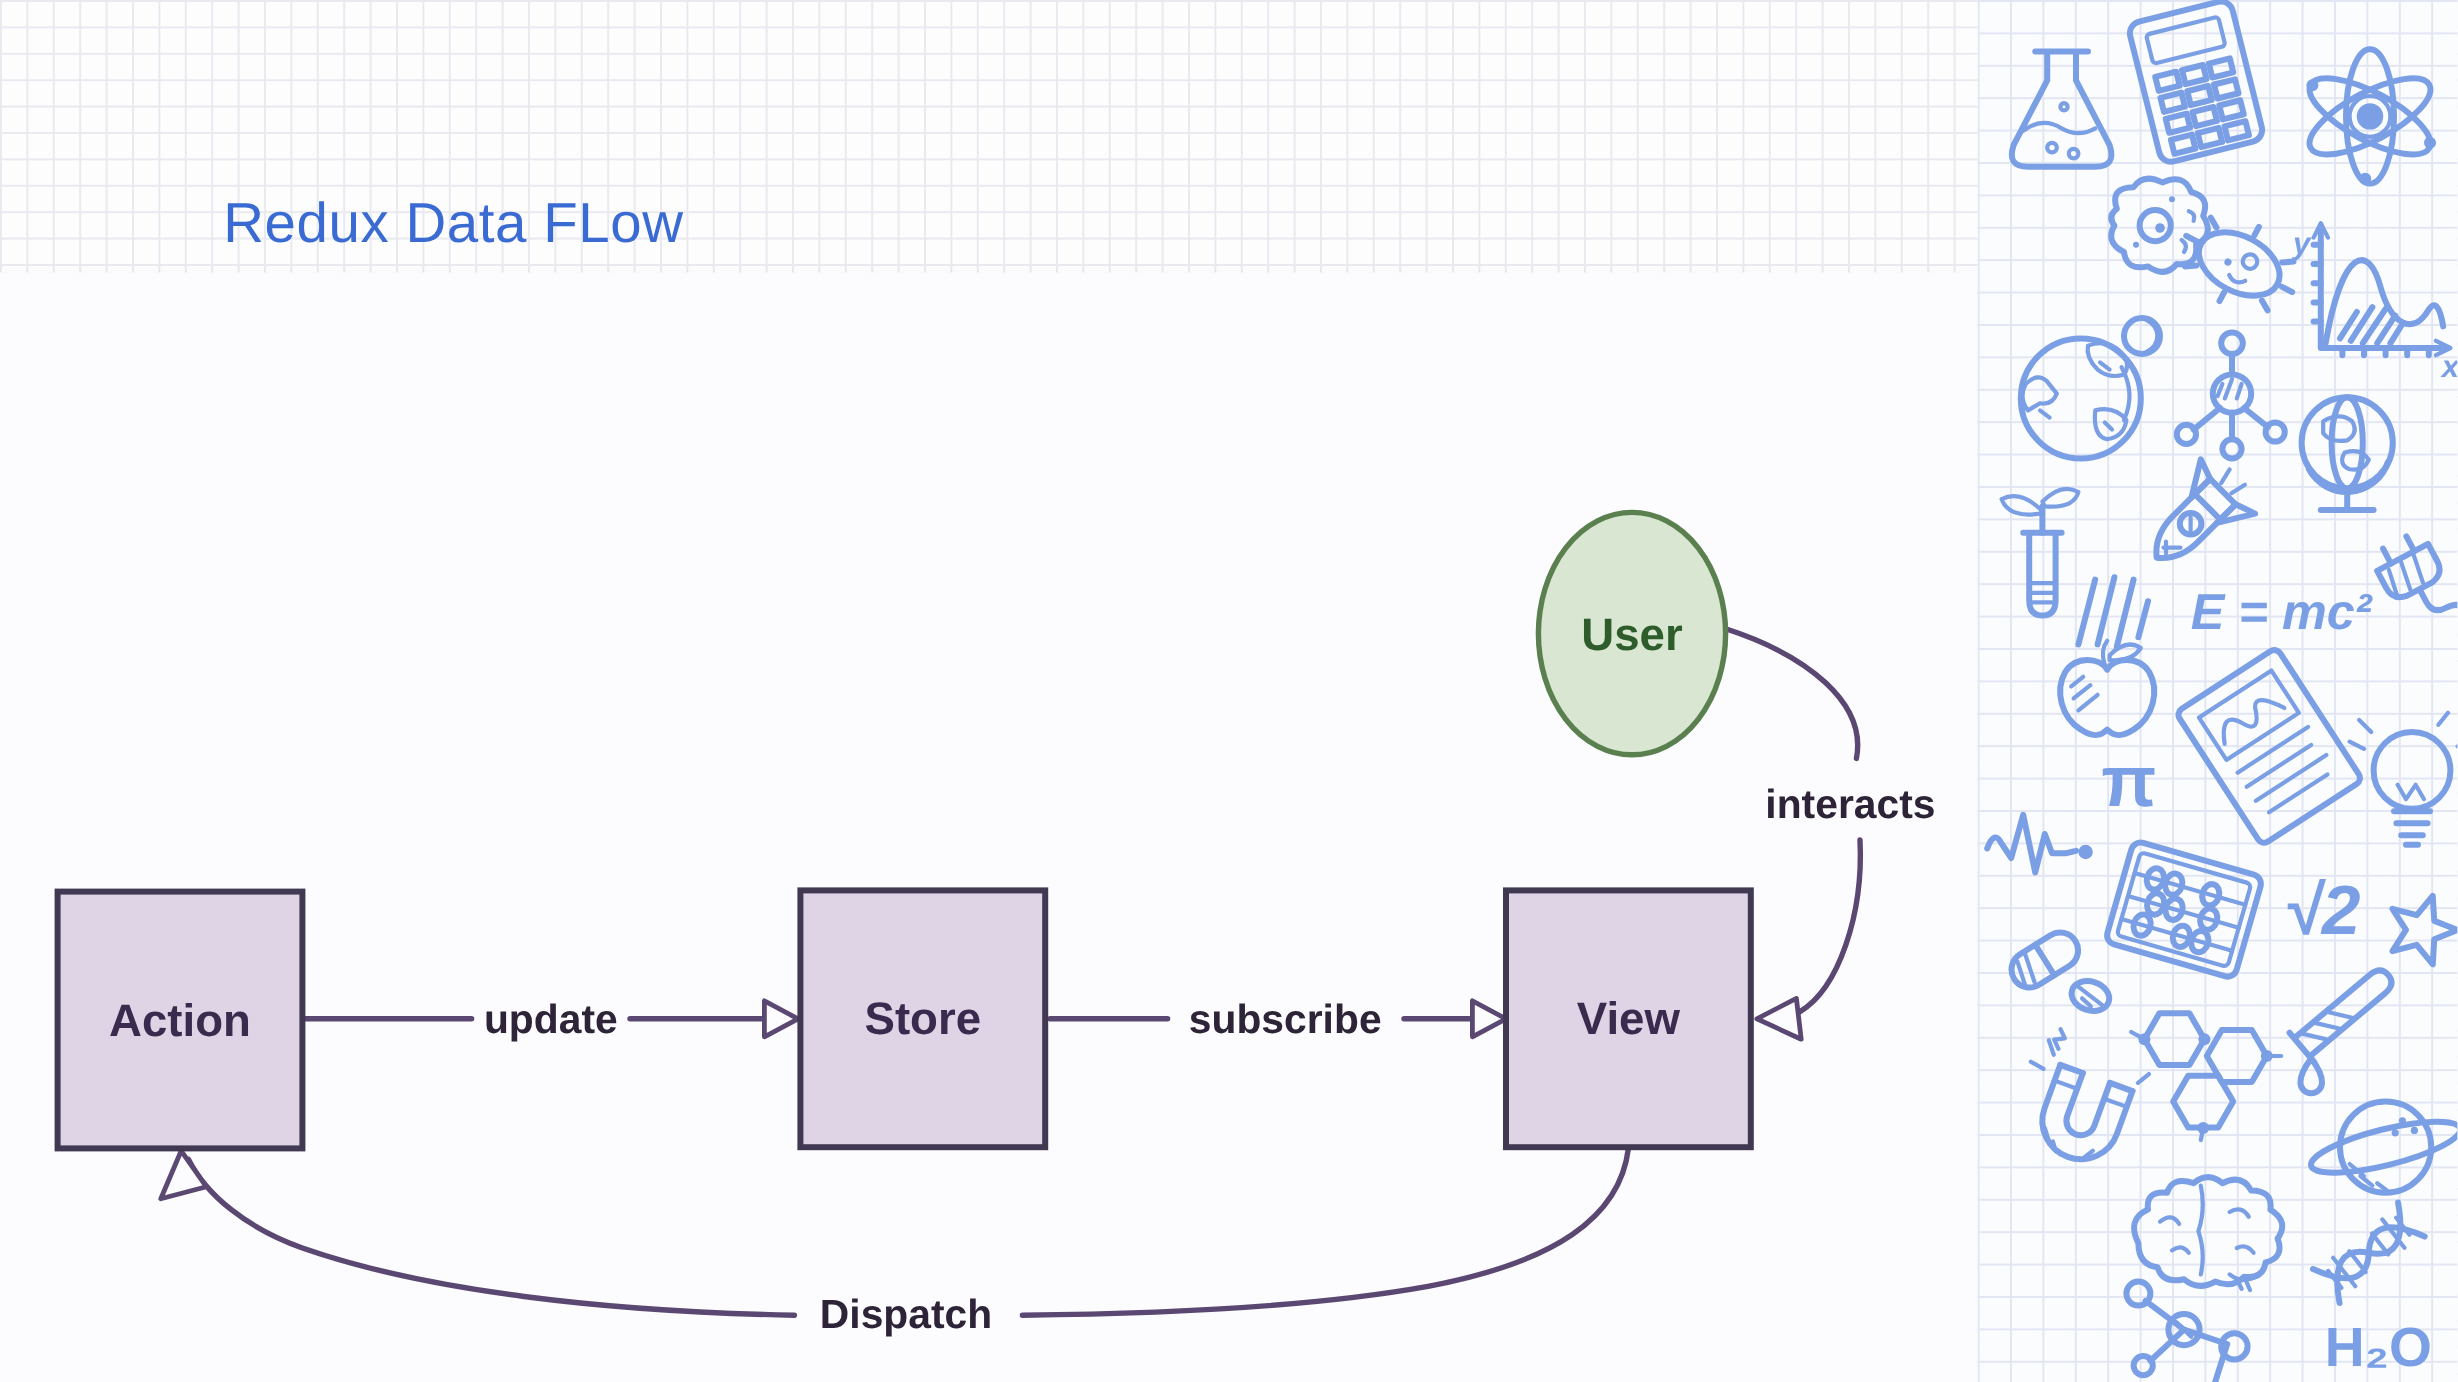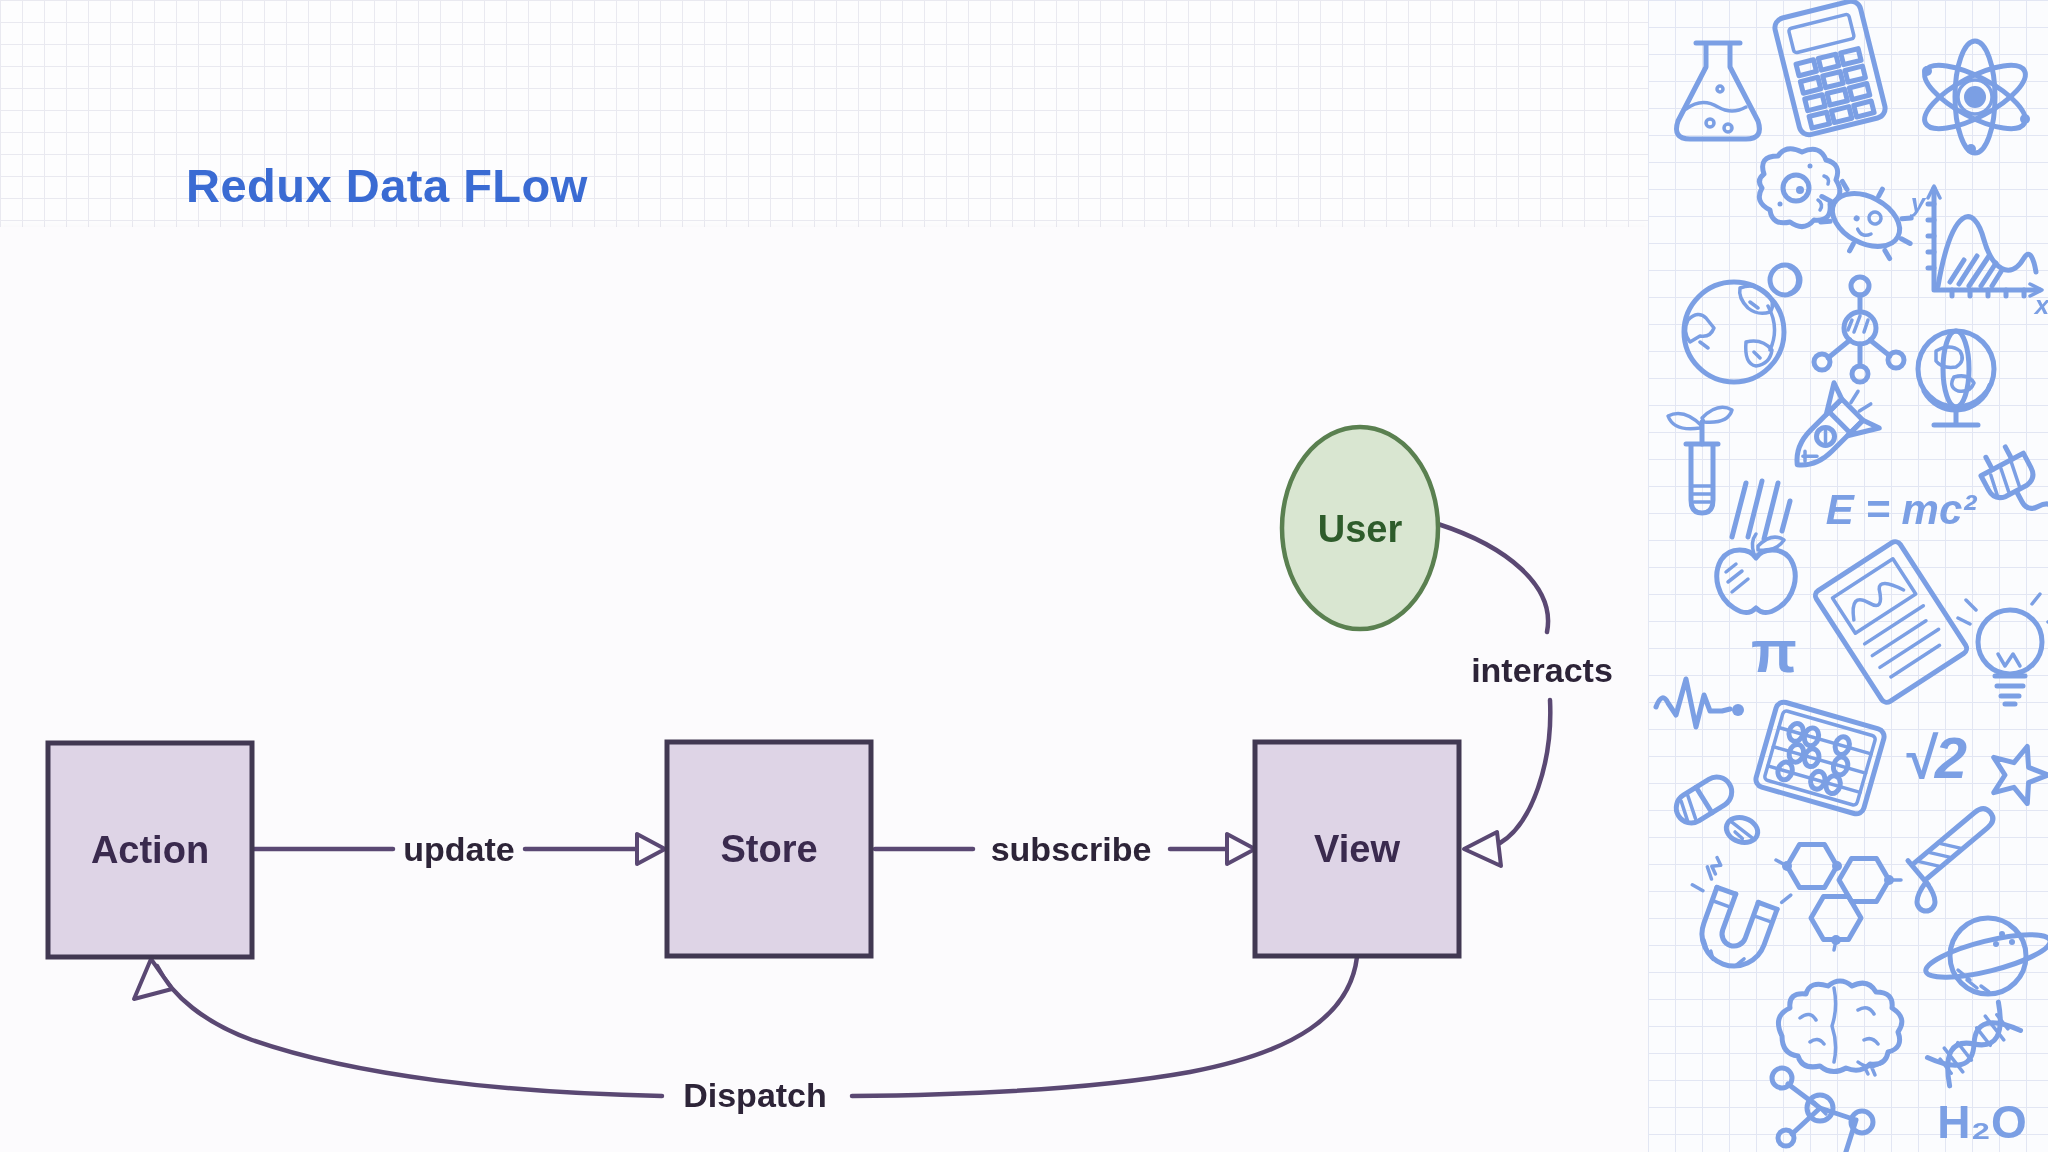--- a/index.html
+++ b/index.html
@@ -10,21 +10,21 @@
     position:relative; width:2048px; height:1152px;
     background-color:#fdfdfe;
     background-image:
       linear-gradient(#e9e9f0 1.5px, transparent 1.5px),
       linear-gradient(90deg, #e9e9f0 1.5px, transparent 1.5px);
     background-size:22px 22px;
   }
 
   .page-title {
     position:absolute; left:186px; top:158px;
-    font-size:47px; font-weight:bold; letter-spacing:0.5px;
+    font-size:47px; font-weight:normal; letter-spacing:0.5px;
     color:#3a6bd3;
   }
 
   .content-card {
     position:absolute; left:0; top:227px; width:1648px; height:925px;
     background:#fcfbfd;
     box-shadow:0 0 8px rgba(90,80,120,0.05);
   }
 
   .doodle-panel {

